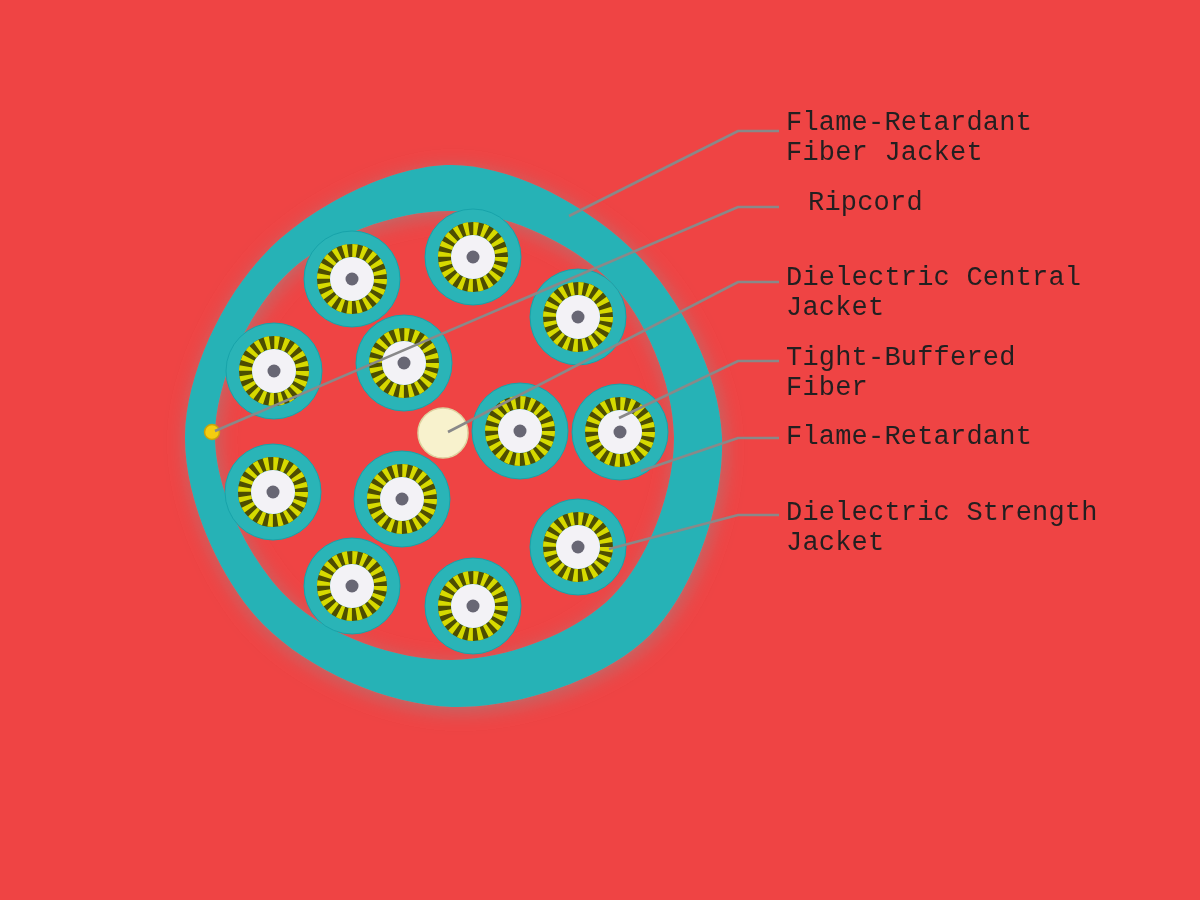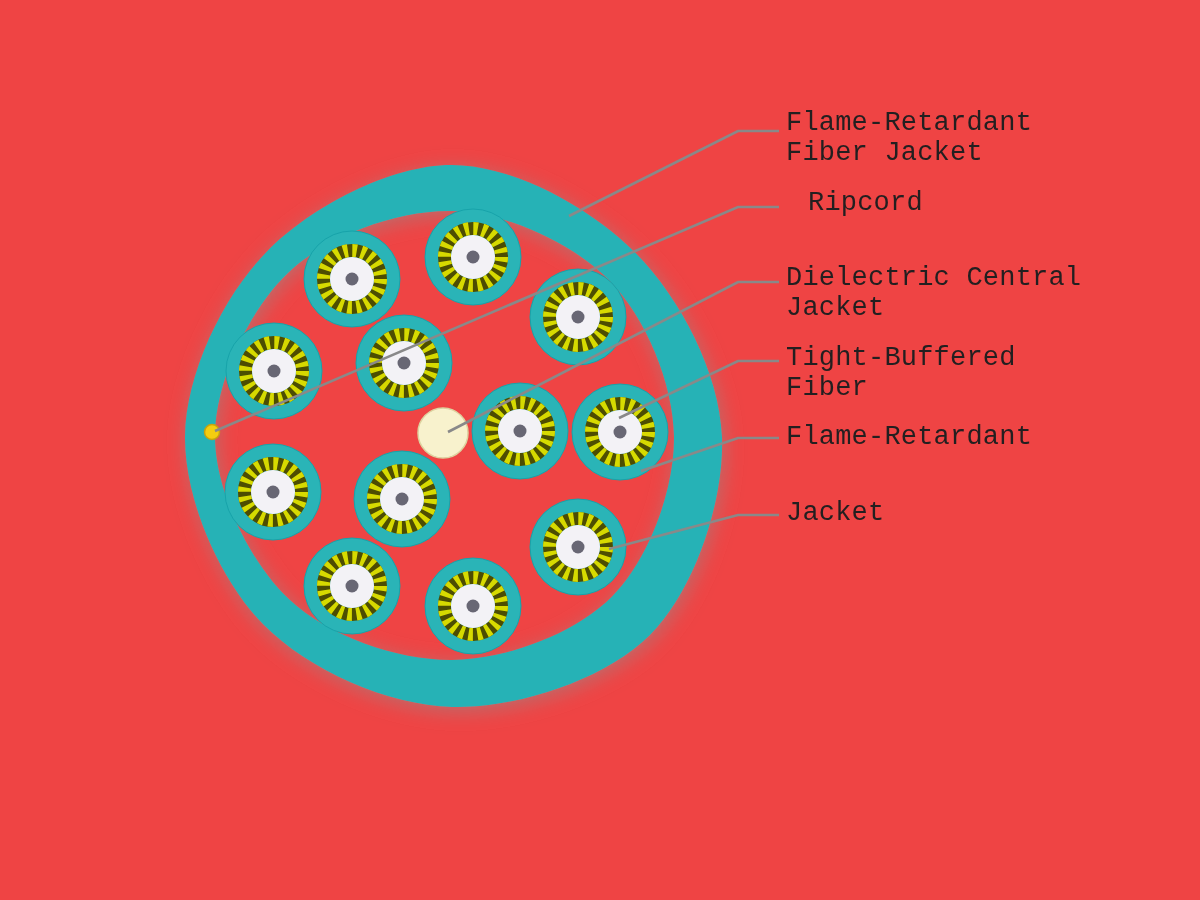--- a/index.html
+++ b/index.html
@@ -152,16 +152,17 @@
         <span>Jacket</span>
       </div>
       <div class="label" style="left: 786px; top: 343px;">
         <span>Tight-Buffered</span>
         <span>Fiber</span>
       </div>
       <div class="label" style="left: 786px; top: 422px;">
         <span>Flame-Retardant</span>
       </div>
       <div class="label" style="left: 786px; top: 498px;">
+        <span>Dielectric Strength</span>
         <span>Jacket</span>
       </div>
     </div>
 </div>
 
 </body></html>

